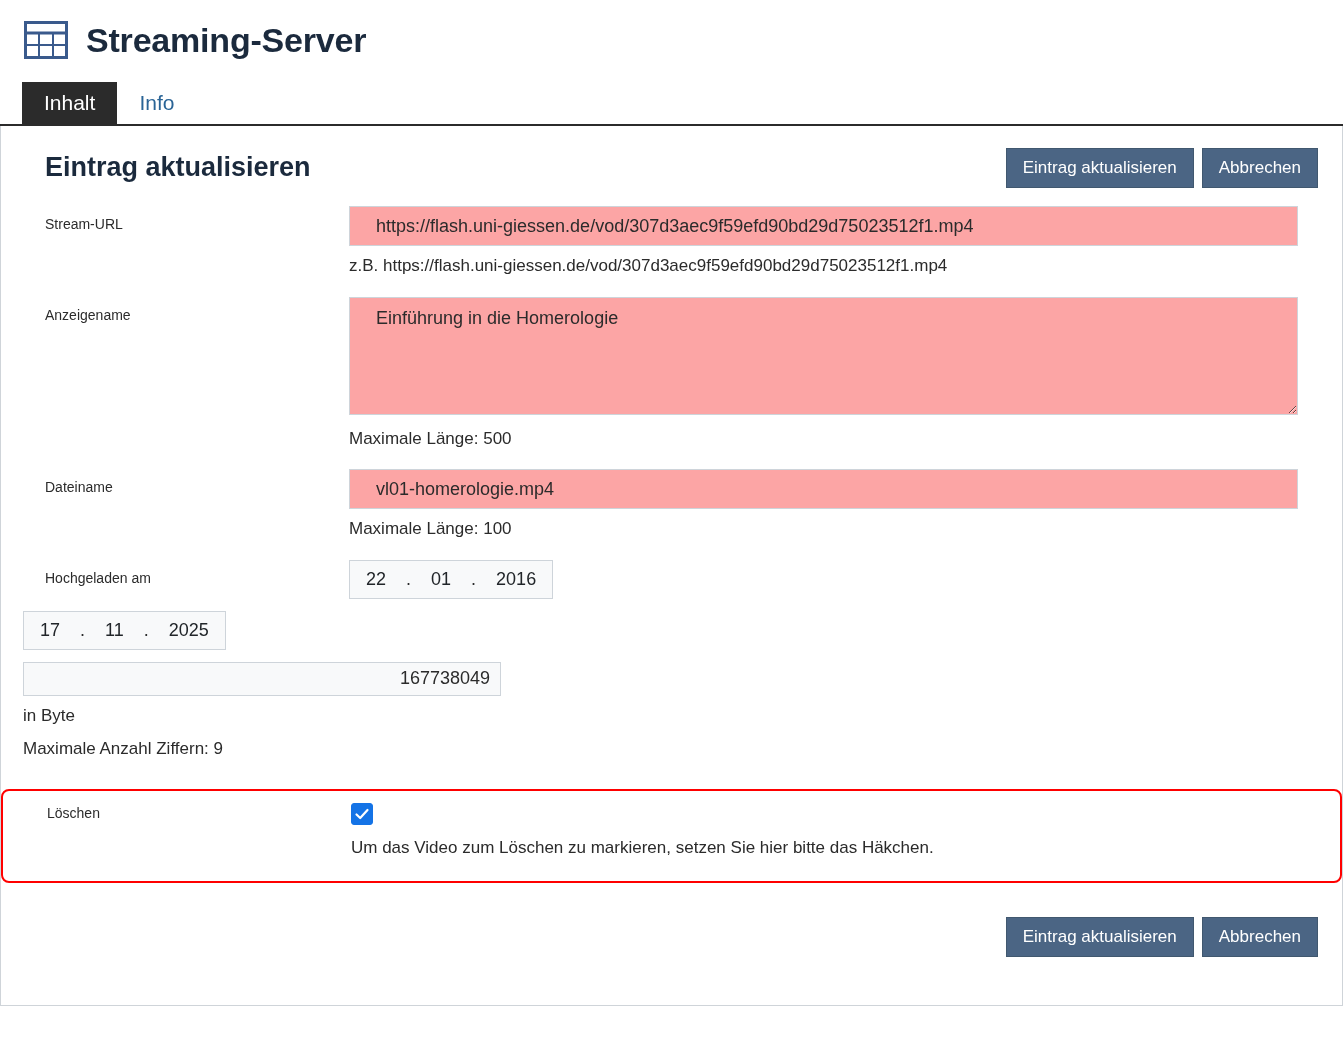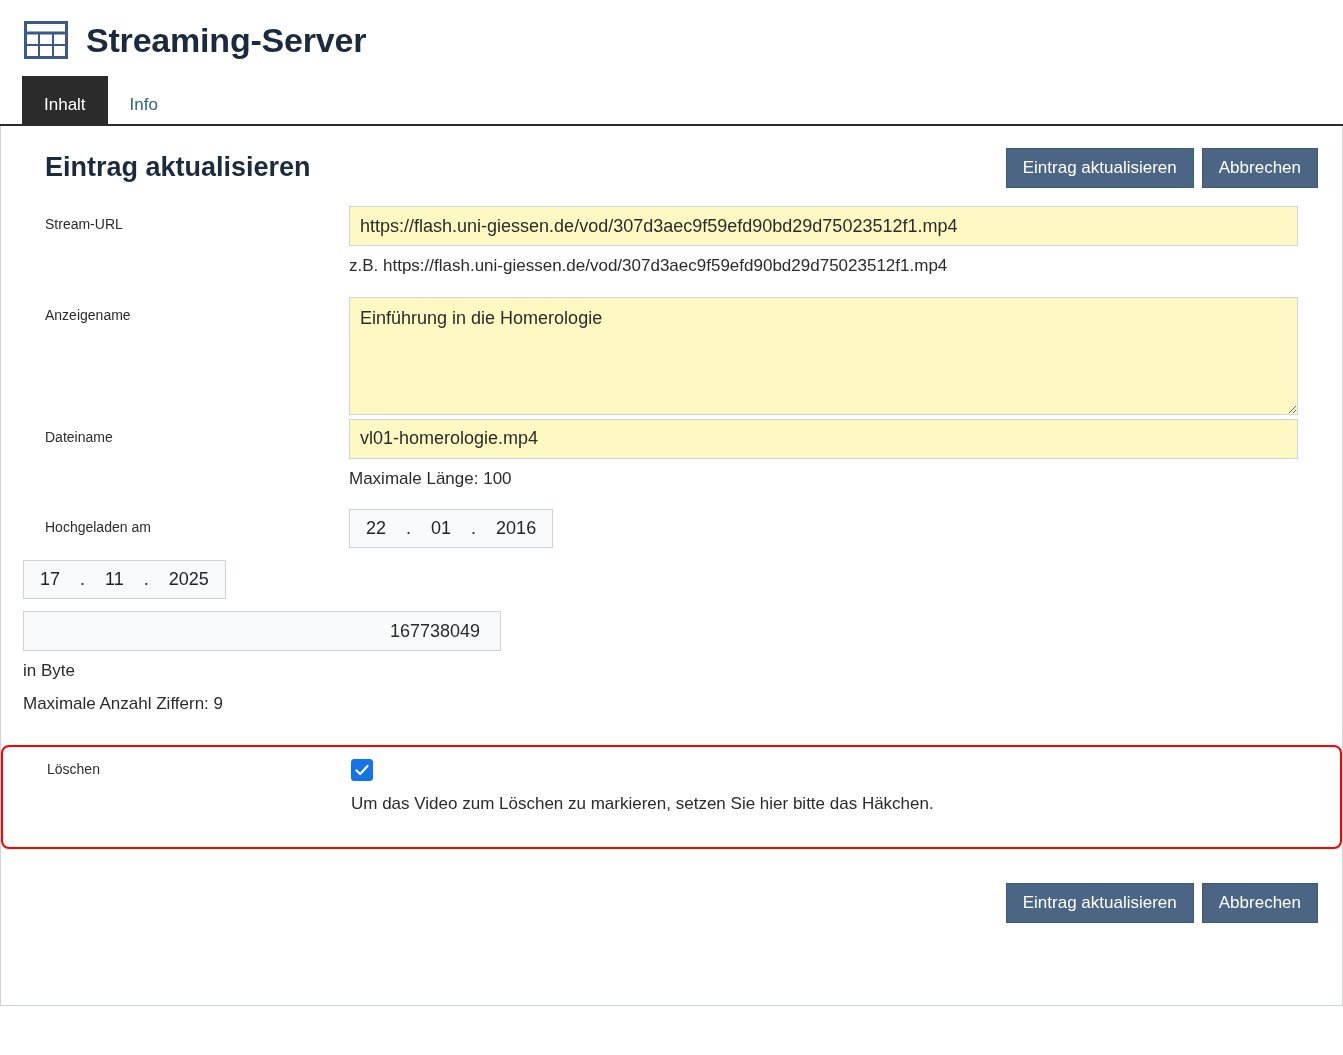--- a/index.html
+++ b/index.html
@@ -39,22 +39,22 @@
   
   .tabbar {
     display: flex;
     align-items: flex-end;
     margin-top: 22px;
     padding-left: 22px;
     border-bottom: 2px solid #2b2b2b;
     height: 44px;
   }
   .tab {
-    font-size: 17px;
-    padding: 20px 22px 11px 22px;
+    font-size: 21px;
+    padding: 10px 22px 11px 22px;
     line-height: 1;
     cursor: pointer;
     color: #2a6496;
     background: transparent;
     border: none;
   }
   .tab.active {
     background: #2b2b2b;
     color: #ffffff;
   }
@@ -105,23 +105,23 @@
     color: #2b2b2b;
     padding: 10px 12px 0 22px;
   }
   .field { flex: 1 1 auto; padding-right: 22px; }
 
   input.txt, textarea.txt {
     width: 100%;
     font-family: "Liberation Sans", sans-serif;
     font-size: 18px;
     color: #2b2b2b;
-    background: #fef9c3;
+    background: #fca5a5;
     border: 1px solid #ced4da;
-    padding: 8px 10px;
+    padding: 8px 26px;
   }
   input.txt { height: 40px; }
   textarea.txt {
     height: 118px;
     resize: vertical;
     line-height: 1.35;
   }
   .hint {
     font-size: 17px;
     color: #2b2b2b;
@@ -144,22 +144,22 @@
   }
   .date-seg { padding: 0 2px; }
   .date-sep { color: #2b2b2b; }
 
   .num-input {
     width: 478px;
     text-align: right;
     font-size: 18px;
     background: #f8f9fa;
     border: 1px solid #ced4da;
-    padding: 8px 20px;
-    height: 40px;
+    padding: 8px 10px;
+    height: 34px;
     font-family: "Liberation Sans", sans-serif;
     color: #2b2b2b;
   }
 
   .row-gap { height: 12px; }
 
   
   .highlight-row {
     position: relative;
     margin: 10px -22px 0 -22px;
@@ -228,20 +228,21 @@
       <div class="field">
         <input class="txt" type="text" value="https://flash.uni-giessen.de/vod/307d3aec9f59efd90bd29d75023512f1.mp4" style="">
         <div class="hint">z.B. https://flash.uni-giessen.de/vod/307d3aec9f59efd90bd29d75023512f1.mp4</div>
       </div>
     </div>
 
     <div class="row">
       <div class="label">Anzeigename</div>
       <div class="field">
         <textarea class="txt" style="">Einführung in die Homerologie</textarea>
+        <div class="hint">Maximale Länge: 500</div>
       </div>
     </div>
 
     <div class="row">
       <div class="label">Dateiname</div>
       <div class="field">
         <input class="txt" type="text" value="vl01-homerologie.mp4" style="">
         <div class="hint">Maximale Länge: 100</div>
       </div>
     </div>
@@ -284,21 +285,21 @@
     </div>
 
     <div class="highlight-row">
       <div class="label" style="padding-top:2px;">Löschen</div>
       <div class="field">
         <span class="chk">
           <svg width="16" height="16" viewBox="0 0 16 16" xmlns="http://www.w3.org/2000/svg">
             <polyline points="2.5,8.5 6.2,12 13.5,4" fill="none" stroke="#ffffff" stroke-width="2.2" stroke-linecap="round" stroke-linejoin="round"></polyline>
           </svg>
         </span>
-        <div class="hint tight" style="margin-top:10px;margin-bottom:17px;">Um das Video zum Löschen zu markieren, setzen Sie hier bitte das Häkchen.</div>
+        <div class="hint tight" style="margin-top:10px;margin-bottom:6px;">Um das Video zum Löschen zu markieren, setzen Sie hier bitte das Häkchen.</div>
       </div>
     </div>
 
     <div class="footer-buttons">
       <button class="btn">Eintrag aktualisieren</button>
       <button class="btn">Abbrechen</button>
     </div>
 
   </div>
 

